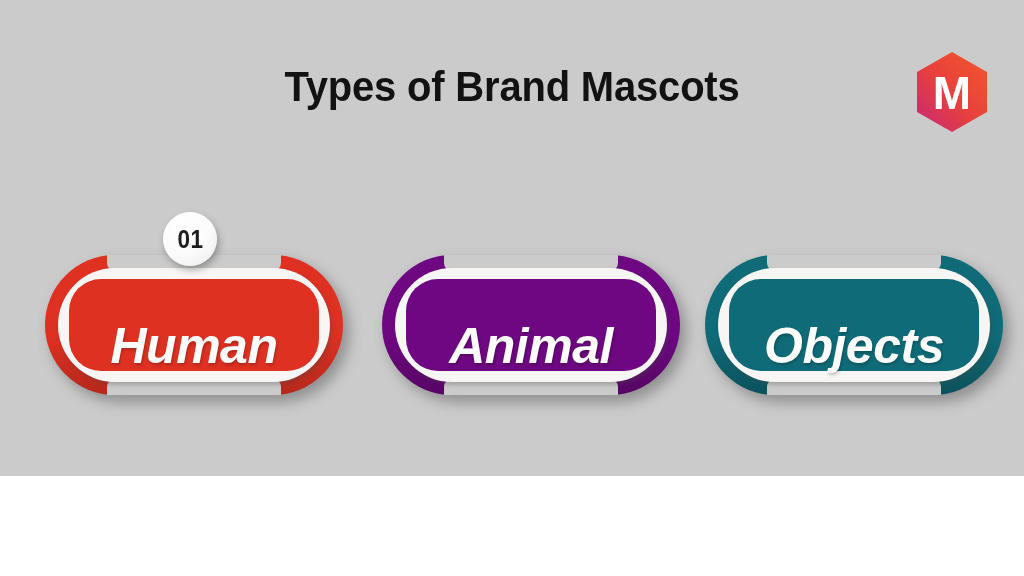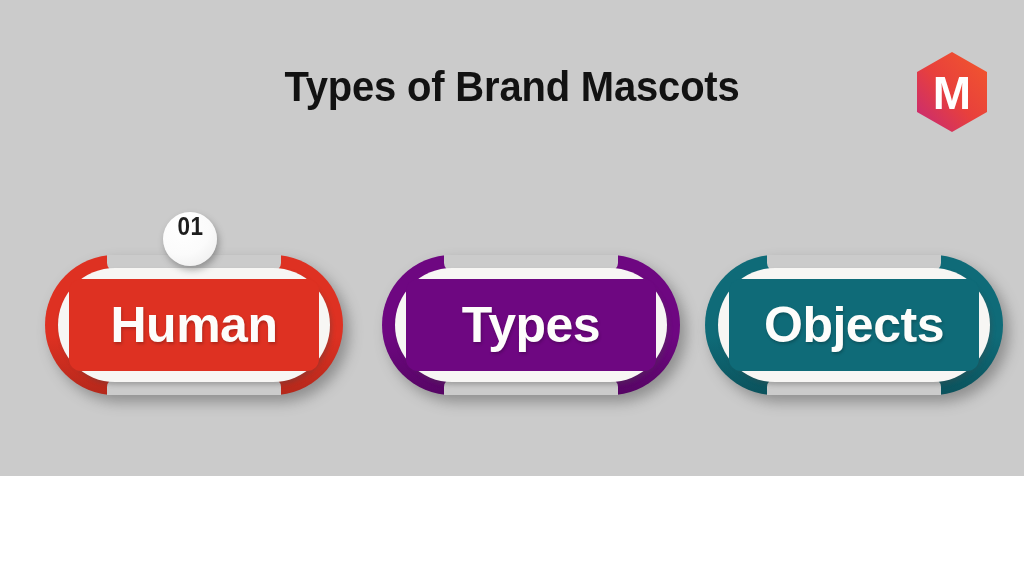--- a/index.html
+++ b/index.html
@@ -97,24 +97,25 @@
     background: #f7f6f4;
     box-shadow: 2px 3px 4px rgba(70,70,70,0.30);
   }
   
   .inner {
     position: absolute;
     left: 11px;
     top: 11px;
     right: 11px;
     bottom: 11px;
-    border-radius: 12px;
+    border-radius: 32px;
     display: flex;
-    align-items: center;
+    align-items: flex-end;
     justify-content: center;
+    font-style: italic;
   }
   .card-label {
     color: #fdfdfb;
     font-family: "Liberation Sans", sans-serif;
     font-weight: bold;
     font-size: 50px;
     letter-spacing: -0.5px;
     line-height: 1;
     white-space: nowrap;
     text-shadow: 1px 2px 3px rgba(0,0,0,0.22);
@@ -124,20 +125,21 @@
   .badge {
     position: absolute;
     top: 0;
     left: 118px;
     width: 54px;
     height: 54px;
     border-radius: 50%;
     background: radial-gradient(circle at 36% 30%, #ffffff 0%, #fbfbfb 52%, #e9e9e9 100%);
     box-shadow: 2px 4px 7px rgba(60,60,60,0.40);
     display: flex;
+    align-items: center;
     justify-content: center;
     z-index: 5;
   }
   .badge-num {
     font-family: "Liberation Sans Narrow", "Liberation Sans", sans-serif;
     font-weight: bold;
     font-size: 25px;
     color: #1d1d1d;
     letter-spacing: 0.5px;
     transform: scaleX(0.9);
@@ -180,21 +182,21 @@
     </div>
   </div>
 
   <div class="card" id="card-2">
     <div class="plate-wrap">
       <div class="plate" style="background: linear-gradient(rgb(110, 7, 129) 0%, rgb(110, 7, 129) 58%, rgb(86, 5, 100) 100%);"></div>
       <div class="notch-top" style="background: rgb(203, 203, 203);"></div>
       <div class="notch-bottom" style="background: rgb(203, 203, 203);"></div>
       <div class="ring" style="background: rgb(247, 246, 244);">
         <div class="inner" style="background: rgb(110, 7, 129);">
-          <span class="card-label" style="color: rgb(253, 253, 251);">Types</span>
+          <span class="card-label" style="color: rgb(253, 253, 251);">Animal</span>
         </div>
       </div>
     </div>
   </div>
 
   <div class="card" id="card-3">
     <div class="plate-wrap">
       <div class="plate" style="background: linear-gradient(rgb(15, 107, 120) 0%, rgb(15, 107, 120) 58%, rgb(11, 82, 92) 100%);"></div>
       <div class="notch-top" style="background: rgb(203, 203, 203);"></div>
       <div class="notch-bottom" style="background: rgb(203, 203, 203);"></div>

